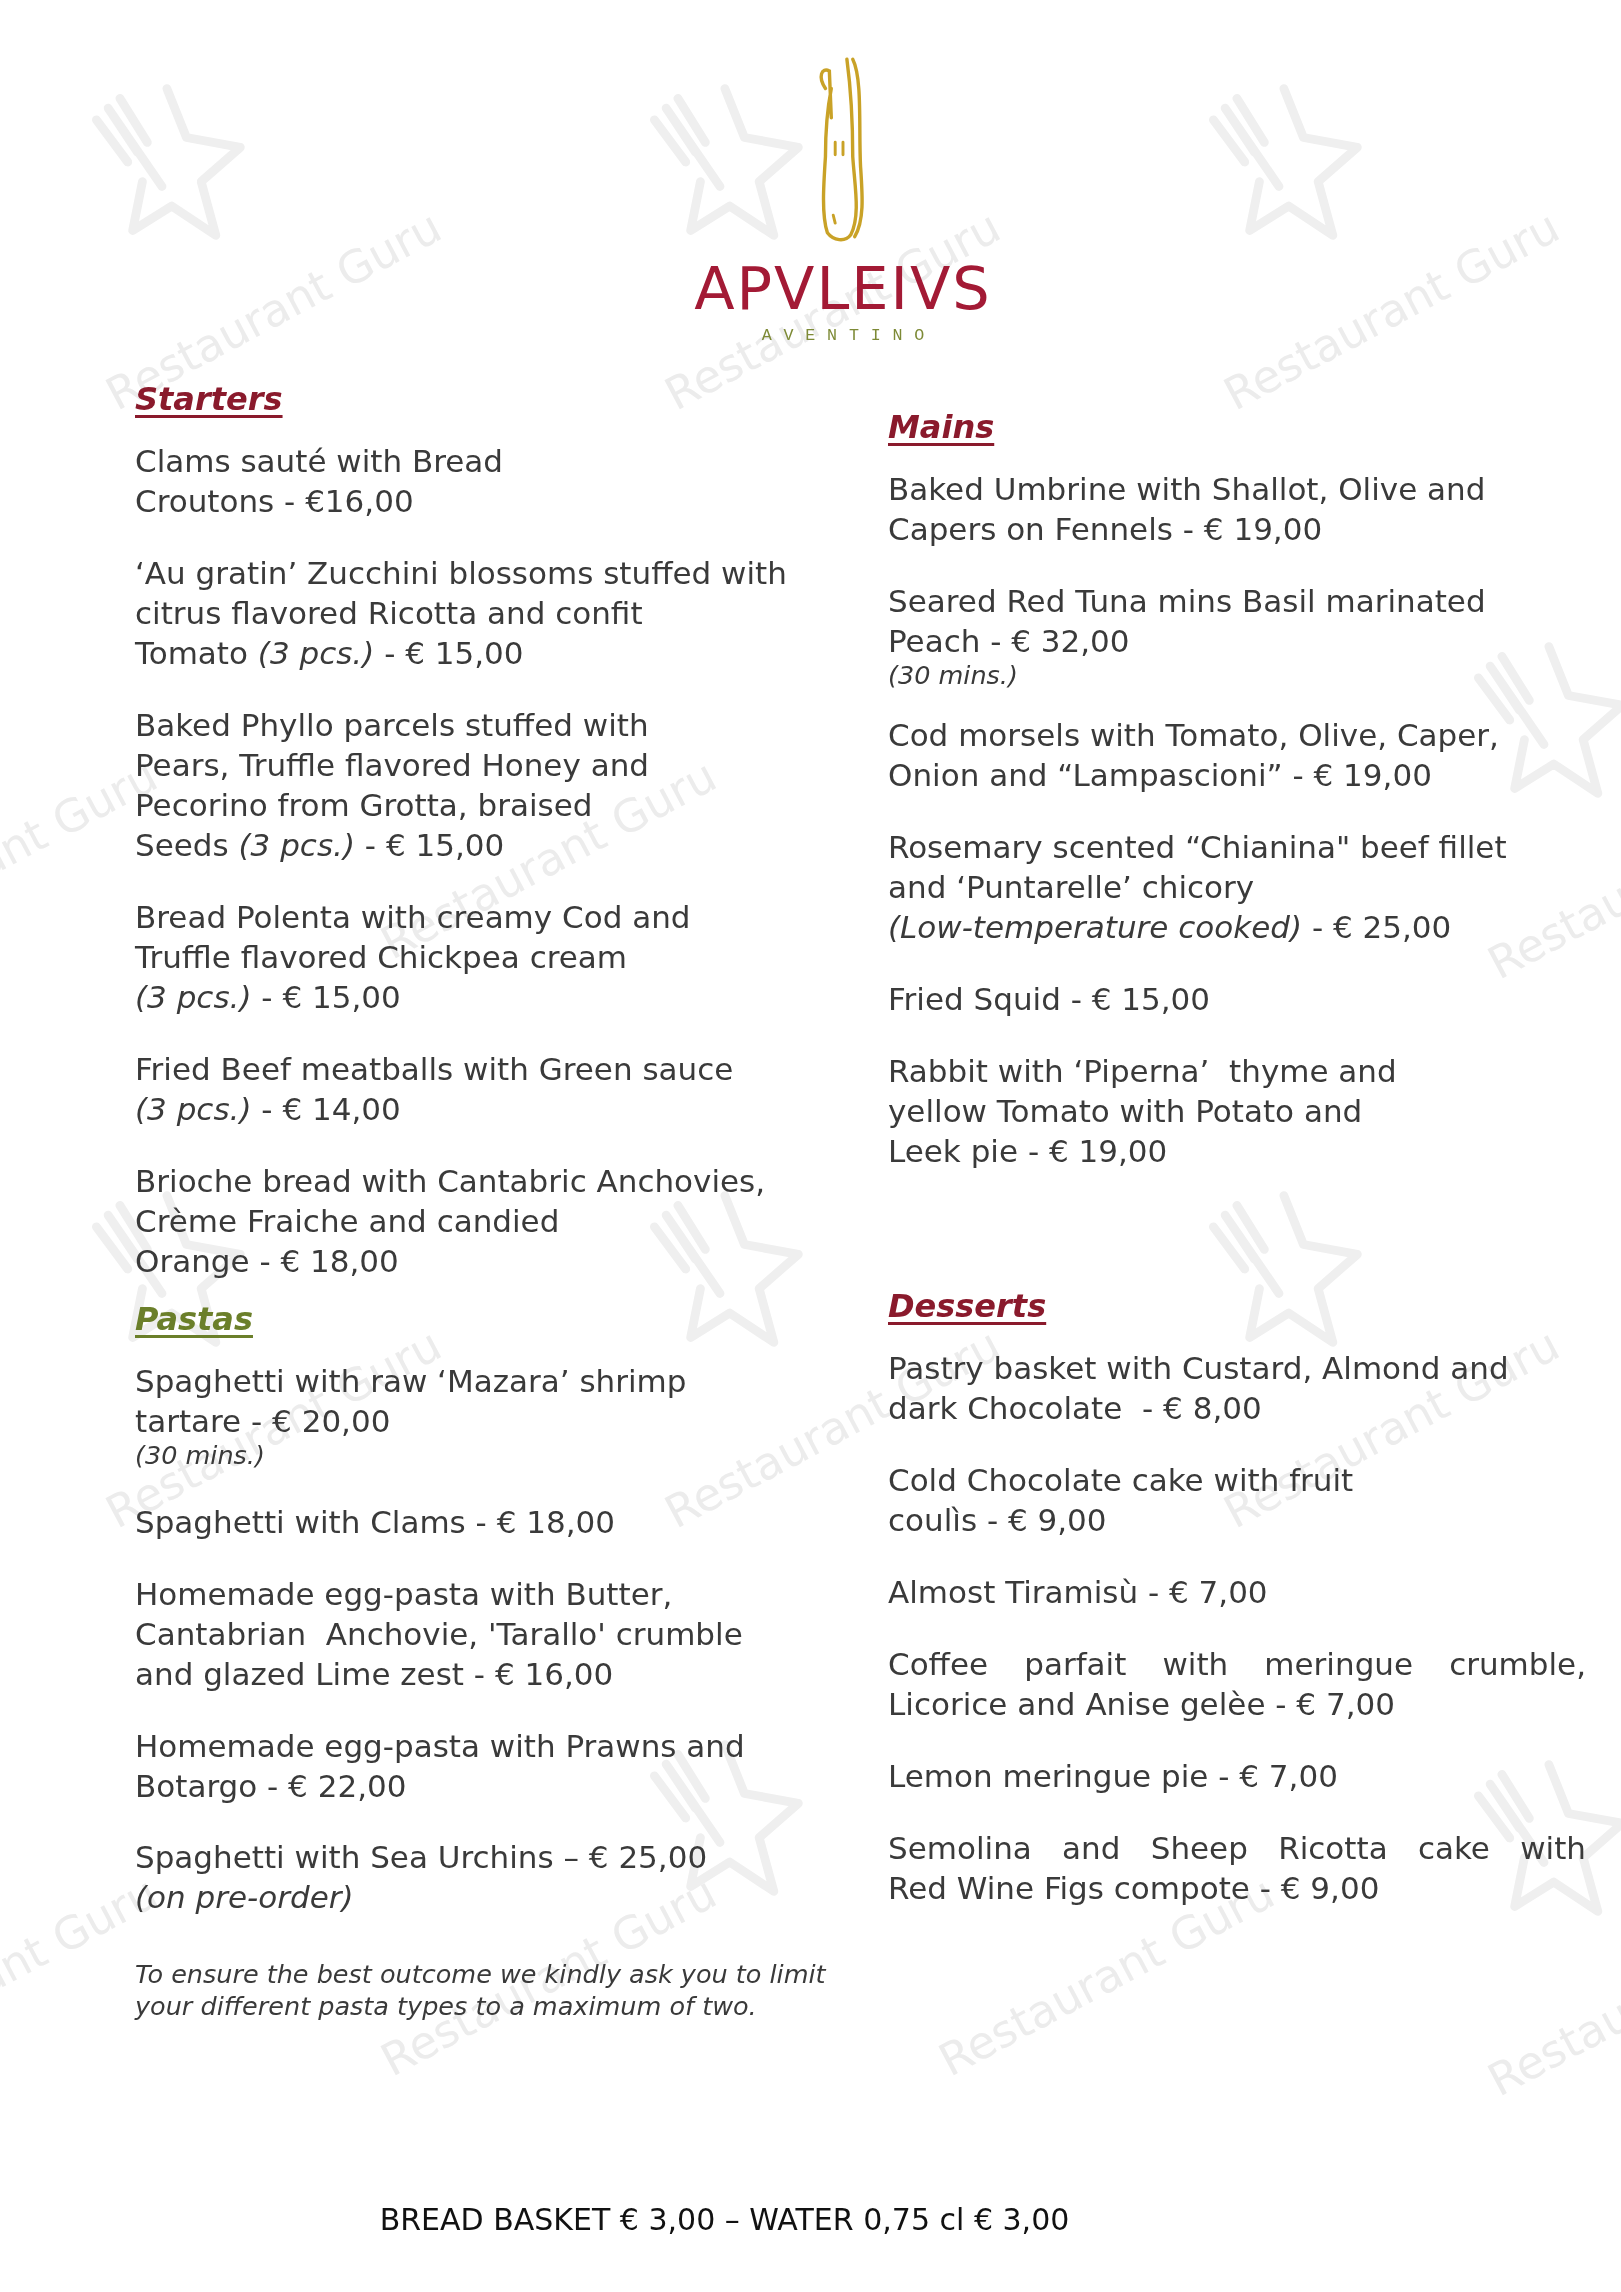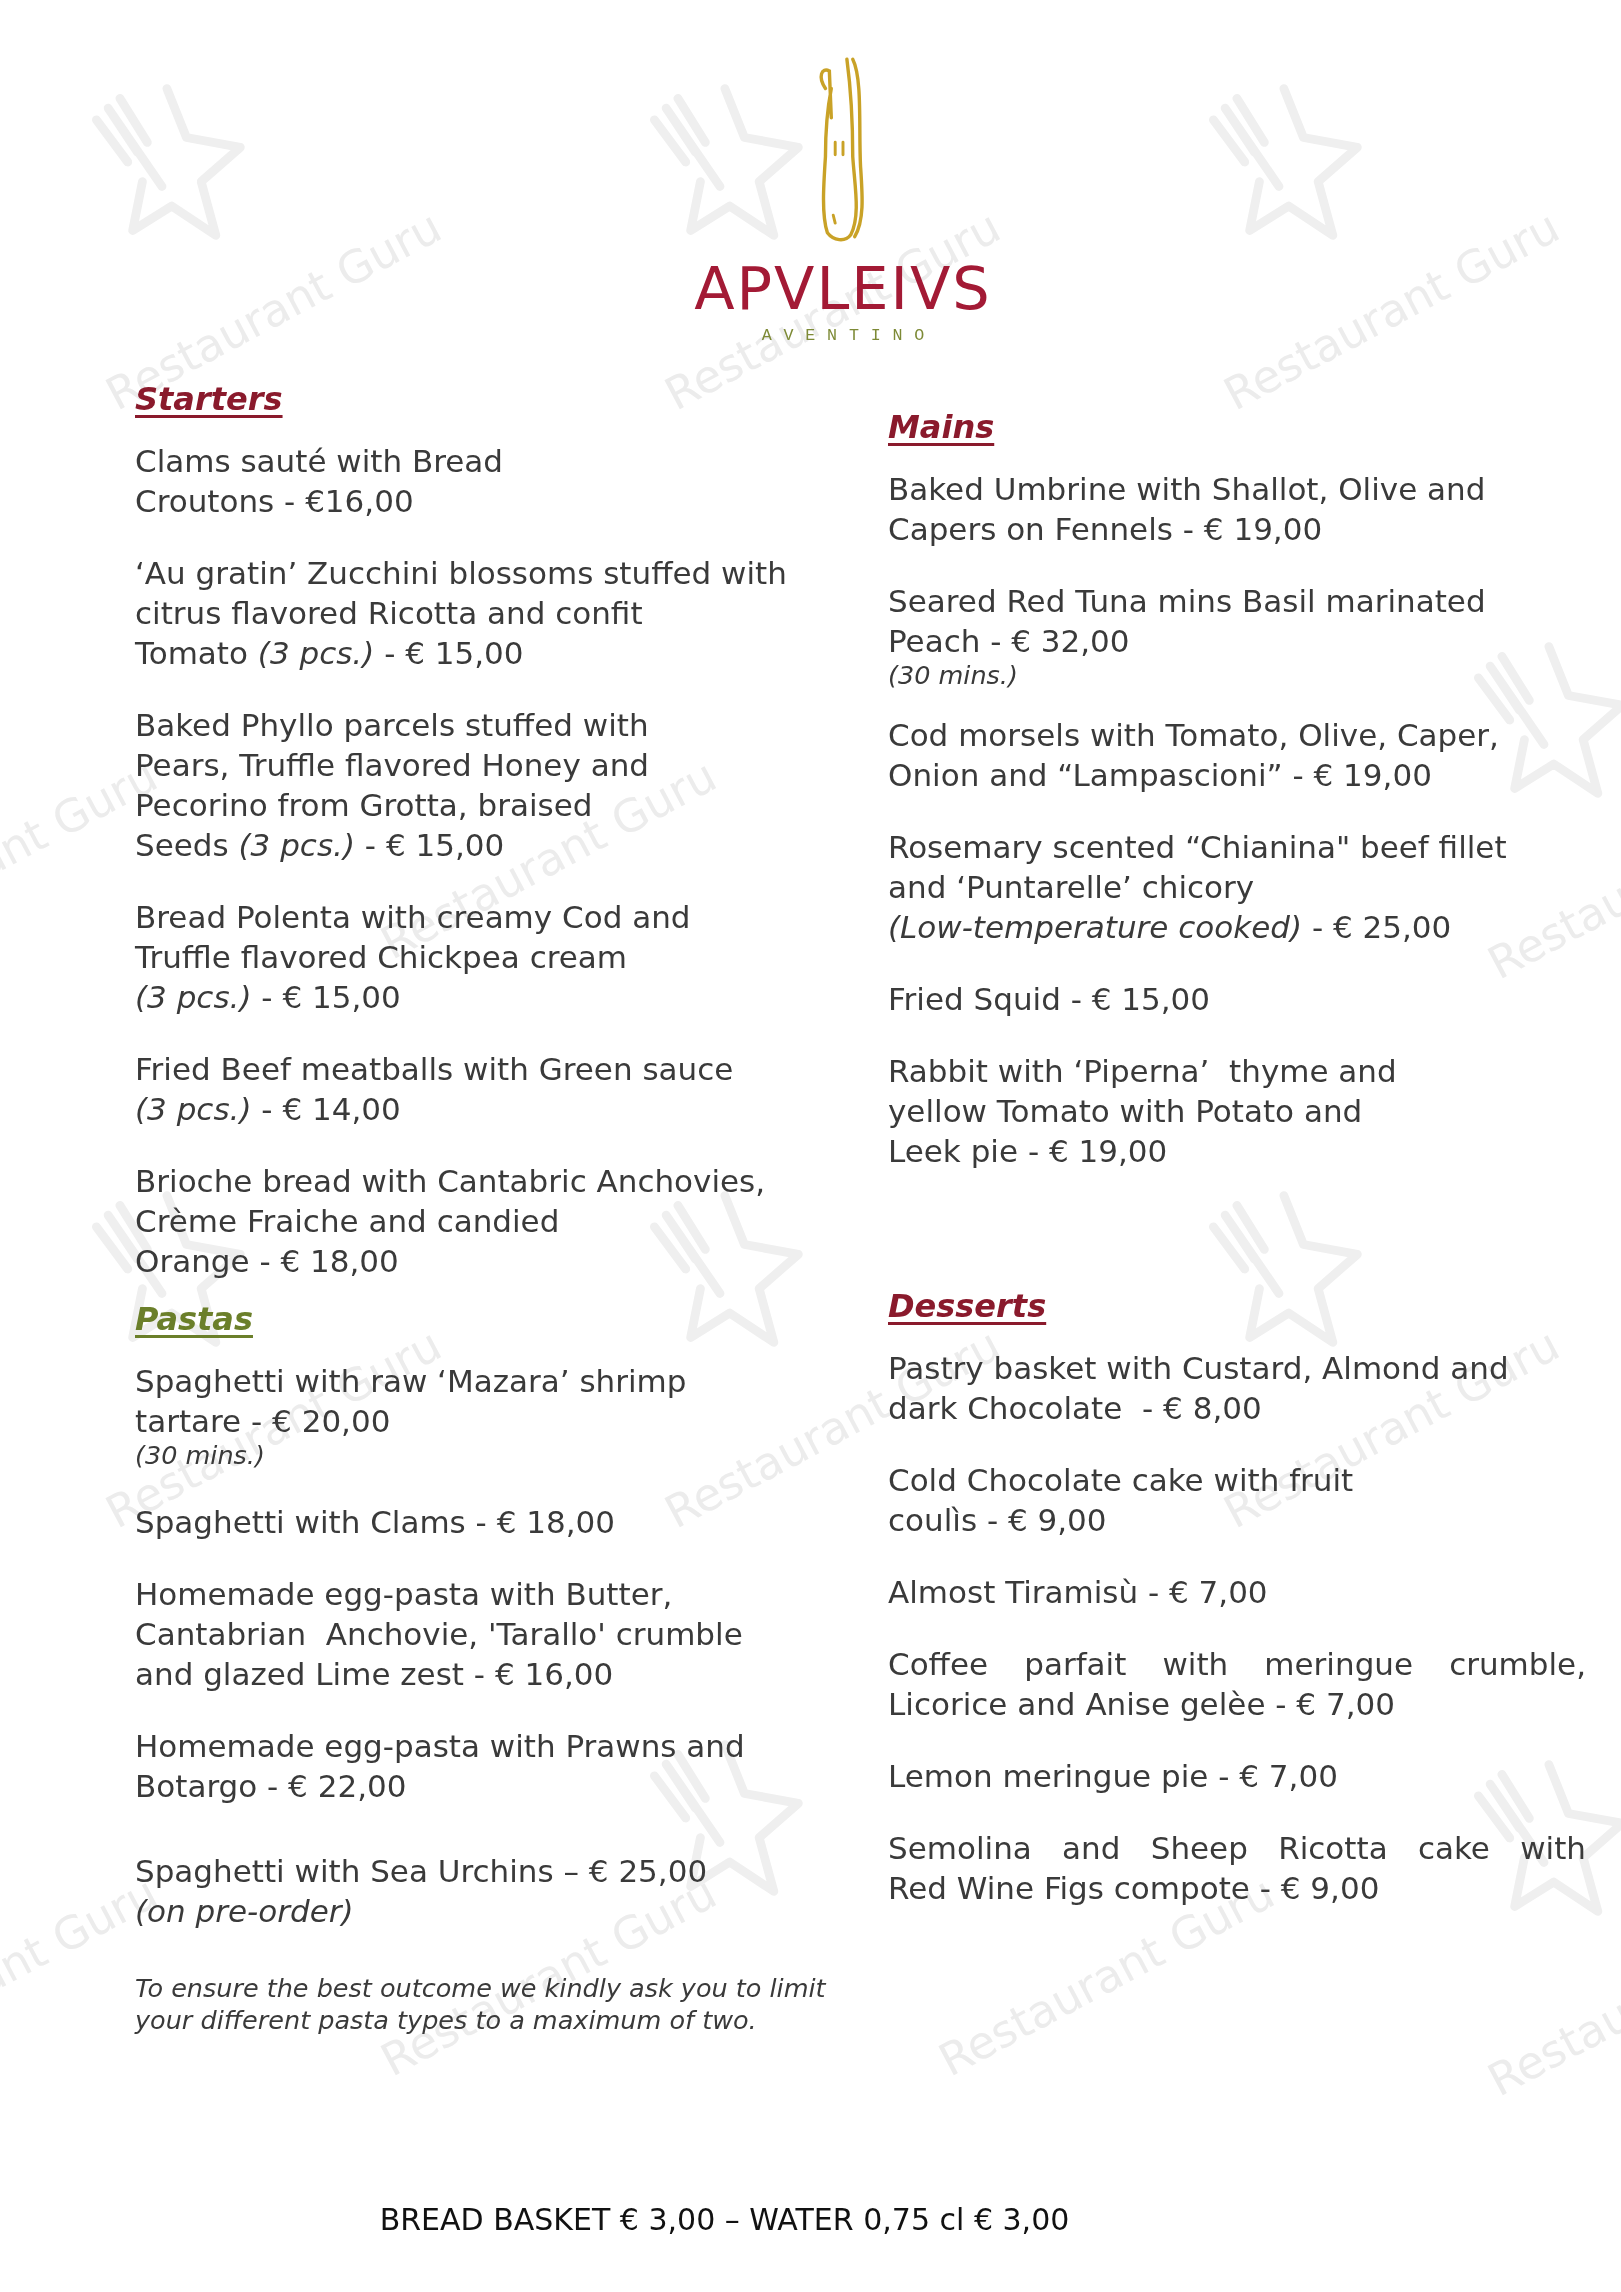--- a/index.html
+++ b/index.html
@@ -140,21 +140,21 @@
       <span class="note-small">(30 mins.)</span>
     </div>
     <div class="item">
       <div>Spaghetti with Clams - € 18,00</div>
     </div>
     <div class="item">
       <div>Homemade egg-pasta with Butter,</div>
       <div style="white-space:pre">Cantabrian  Anchovie, 'Tarallo' crumble</div>
       <div>and glazed Lime zest - € 16,00</div>
     </div>
-    <div class="item" style="margin-bottom:45px">
+    <div class="item" style="margin-bottom:31px">
       <div>Homemade egg-pasta with Prawns and</div>
       <div>Botargo - € 22,00</div>
     </div>
     <div class="item" style="margin-bottom:0">
       <div>Spaghetti with Sea Urchins – € 25,00</div>
       <div class="it">(on pre-order)</div>
     </div>
     <div class="pasta-note">To ensure the best outcome we kindly ask you  to limit your different pasta types to a maximum of two.</div>
   </div>
 </div>

